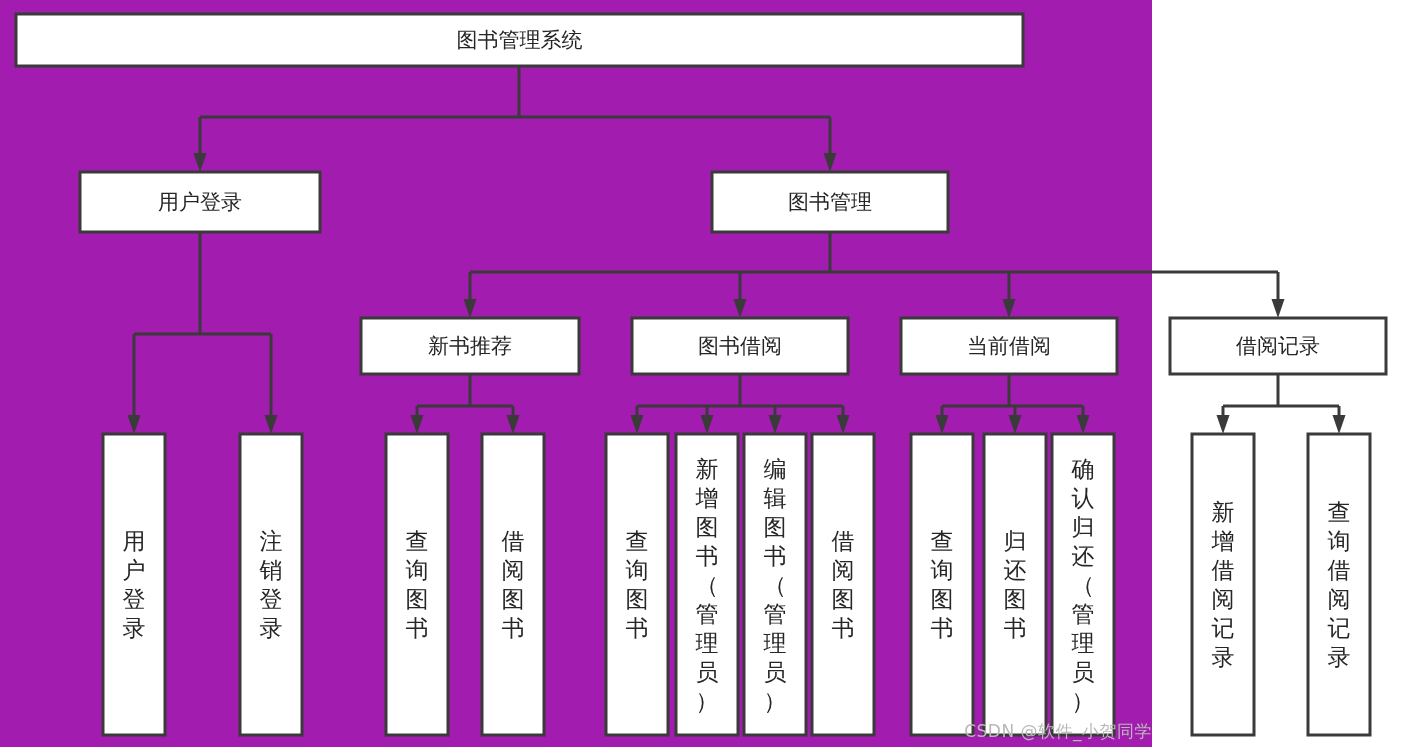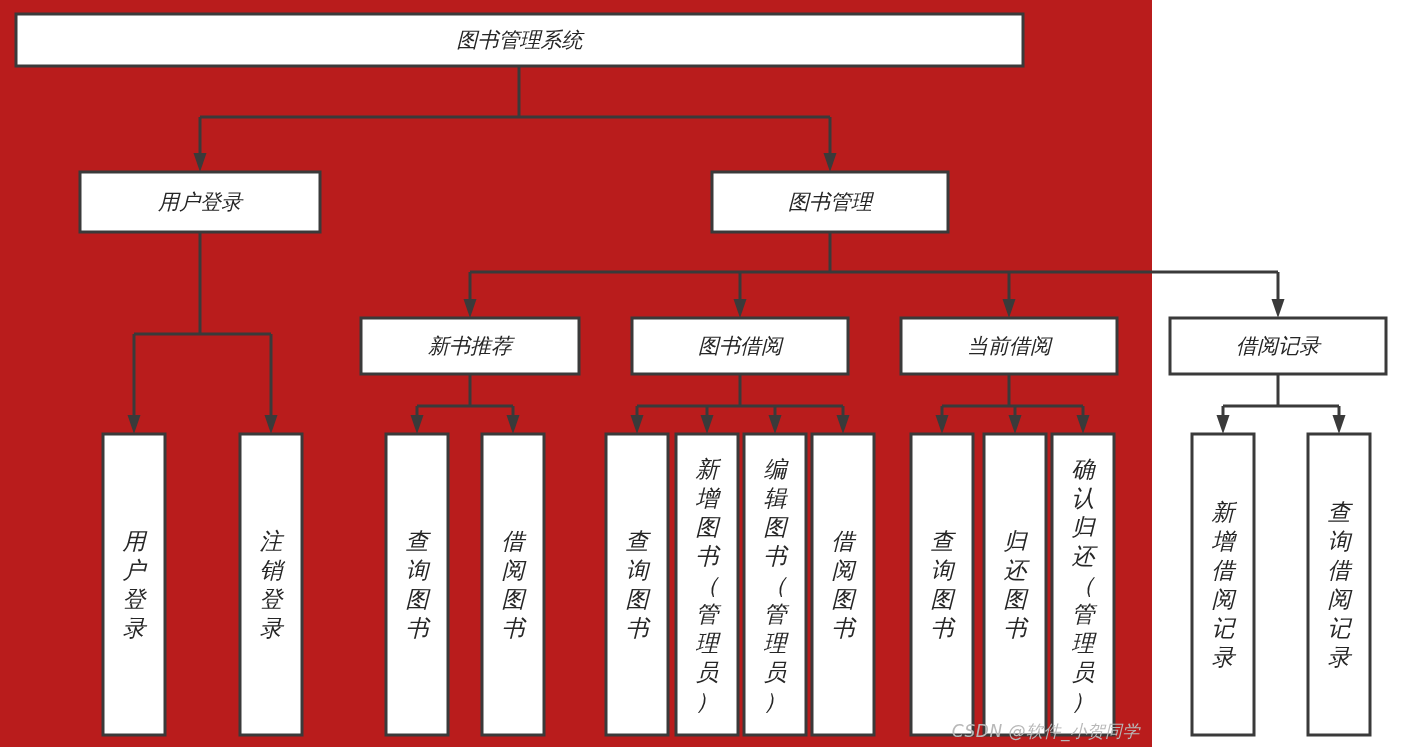--- a/index.html
+++ b/index.html
@@ -11,22 +11,21 @@
   body {
     width: 1405px;
     height: 747px;
     overflow: hidden;
     font-family: "DejaVu Sans", "Liberation Sans", sans-serif;
   }
   #diagram-root {
     position: relative;
     width: 1152px;
     height: 747px;
-    background: #b91c1c;
-    font-style: italic;
+    background: #a21caf;
   }
   svg#tree-svg {
     position: absolute;
     top: 0;
     left: 0;
     width: 1405px;
     height: 747px;
     display: block;
   }
   .node-box {
@@ -54,21 +53,21 @@
     stroke-width: 3;
     fill: none;
     stroke-linecap: butt;
   }
   .arrow-head {
     fill: #3a3a3a;
     stroke: none;
   }
   .watermark-text {
     position: absolute;
-    right: 12px;
+    right: 0;
     bottom: 4px;
     font-family: "DejaVu Sans", "Liberation Sans", sans-serif;
     font-size: 17px;
     color: #b8b8b8;
     letter-spacing: 0.5px;
     user-select: none;
     white-space: pre;
   }
 </style>
 </head>

